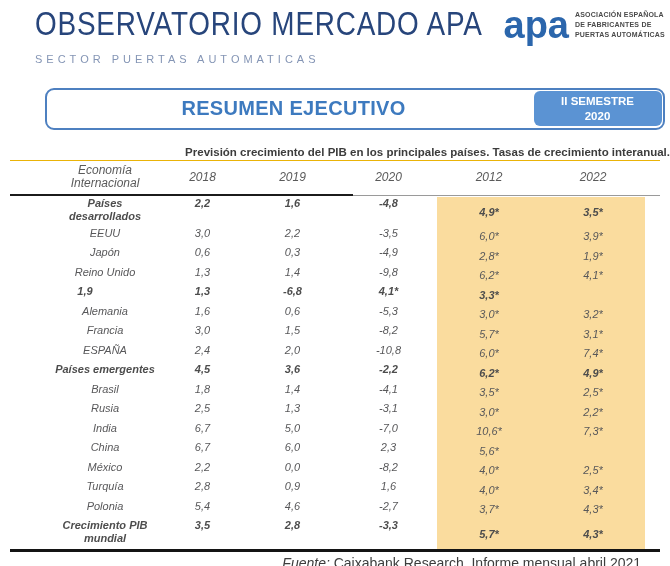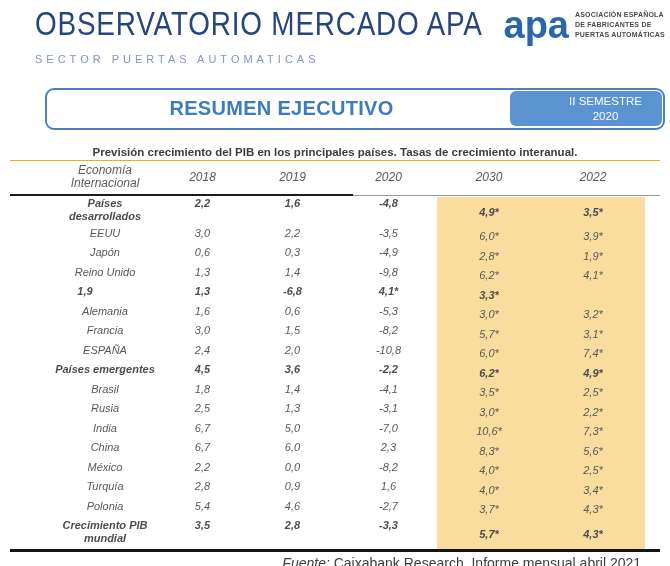--- a/index.html
+++ b/index.html
@@ -11,24 +11,24 @@
   .brand{width:425px;}
   .brand-title{font-size:34px;font-weight:400;color:#27457B;white-space:nowrap;letter-spacing:1px;transform:scaleX(0.82);transform-origin:left top;line-height:1.05;}
   .brand-subtitle{font-size:11px;letter-spacing:4px;color:#8495B5;margin-top:11px;white-space:nowrap;}
   .logo{display:flex;align-items:center;margin-top:2px;}
   .logo-mark{font-family:Liberation Sans, sans-serif;font-weight:bold;font-size:38px;color:#2B66AC;line-height:0.9;letter-spacing:0px;margin-right:6px;}
   .logo-caption{font-size:7px;font-weight:bold;color:#4a4a4a;line-height:1.45;letter-spacing:0.2px;}
 
   
   .banner{margin:23px 5px 0 45px;height:38px;border:2.5px solid #4E80C0;border-radius:9px;display:flex;background:#fff;}
   .banner-title{flex:1;align-self:center;text-align:center;color:#3D7ABF;font-weight:bold;font-size:20px;letter-spacing:0.3px;padding-left:8px;}
-  .banner-badge{width:112px;background:#5B93D3;border-radius:6px;margin:1.5px;color:#fff;font-weight:normal;font-size:11.5px;line-height:1.3;display:flex;flex-direction:column;justify-content:center;text-align:center;padding-left:40px;}
-
-  
-  .table-title{margin-top:16px;text-align:center;font-size:11.5px;font-weight:bold;color:#3C3C3C;}
+  .banner-badge{width:128px;background:#5B93D3;border-radius:6px;margin:1.5px;color:#fff;font-weight:bold;font-size:11.5px;line-height:1.3;display:flex;flex-direction:column;justify-content:center;text-align:center;}
+
+  
+  .table-title{margin-top:16px;text-align:right;font-size:11.5px;font-weight:bold;color:#3C3C3C;}
   .gdp-table{margin:2px 10px 0 10px;width:650px;border-top:1px solid #eab308;border-bottom:3px solid #141414;}
   .trow{display:grid;grid-template-columns:150px 85px 95px 97px 104px 104px 15px;align-items:center;min-height:19.5px;}
   .cell{font-size:11px;font-style:italic;color:#58585a;text-align:center;}
   .cell.label{padding-left:40px;white-space:pre-line;line-height:13px;}
   .trow.bold .cell{font-weight:bold;color:#4d4d4d;}
   .thead{min-height:33px;}
   .thead .cell{font-size:12px;color:#5a5a5a;}
   .thead .cell.label{line-height:13.5px;}
   .hrule{position:relative;height:3px;}
   .hrule .seg-black{position:absolute;left:0;top:0;width:343px;height:2.6px;background:#1b1b1b;}
@@ -72,21 +72,21 @@
 
   <div class="table-title">Previsión crecimiento del PIB en los principales países. Tasas de crecimiento interanual.</div>
 
   <div class="gdp-table">
     <div class="trow thead">
       <div class="cell label">Economía
 Internacional</div>
       <div class="cell">2018</div>
       <div class="cell">2019</div>
       <div class="cell">2020</div>
-      <div class="cell">2030</div>
+      <div class="cell">2012</div>
       <div class="cell">2022</div>
       <div class="cell"></div>
     </div>
     <div class="hrule">
       <span class="seg-black"></span>
       <span class="seg-gray"></span>
     </div>
     <div class="tbody" id="tbody">
   <div class="trow bold two-line">
     <div class="cell label">Países
@@ -206,21 +206,20 @@
     <div class="cell num">10,6*</div>
     <div class="cell num">7,3*</div>
     <div class="cell filler"></div>
   </div>
 
   <div class="trow">
     <div class="cell label">China</div>
     <div class="cell num">6,7</div>
     <div class="cell num">6,0</div>
     <div class="cell num">2,3</div>
-    <div class="cell num">8,3*</div>
     <div class="cell num">5,6*</div>
     <div class="cell filler"></div>
   </div>
 
   <div class="trow">
     <div class="cell label">México</div>
     <div class="cell num">2,2</div>
     <div class="cell num">0,0</div>
     <div class="cell num">-8,2</div>
     <div class="cell num">4,0*</div>

